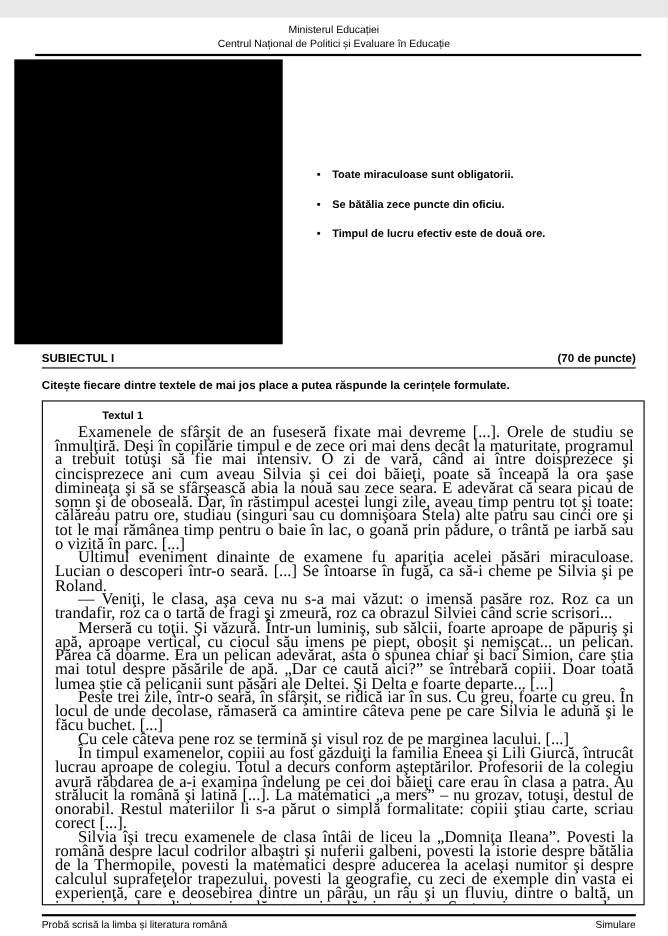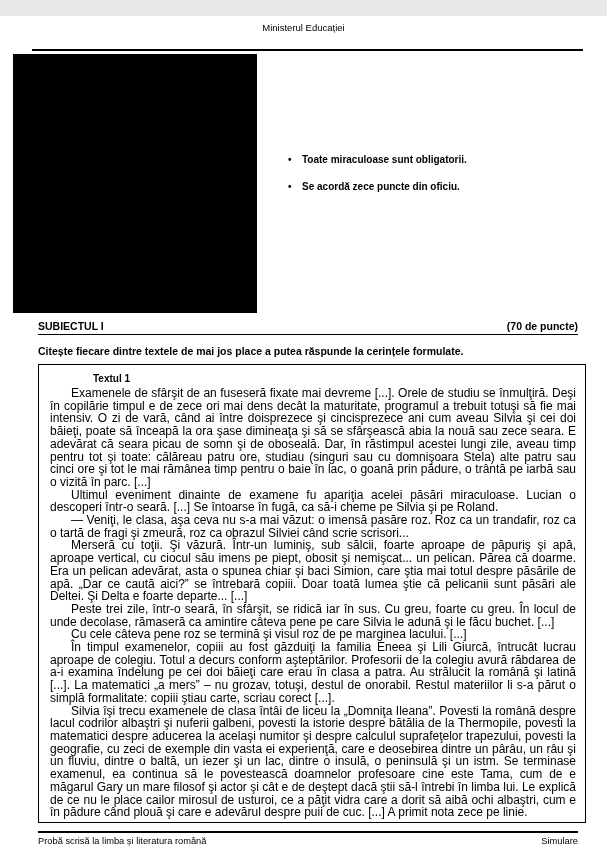--- a/index.html
+++ b/index.html
@@ -80,24 +80,25 @@
     padding: 8px 9px 0 11px;
     overflow: hidden;
   }
   .textbox-heading {
     font-weight: bold;
     font-size: 10px;
     margin: 0 0 3px 43px;
   }
   .textbox p {
     margin: 0;
-    font-size: 12px;
+    font-size: 15px;
     line-height: 12.7px;
     text-align: justify;
     text-indent: 21px;
+    font-family: Liberation Serif, serif;
   }
   .footer-rule {
     position: absolute;
     left: 38px; top: 815px;
     width: 540px;
     border-top: 2px solid #000;
   }
   .footer {
     position: absolute;
     left: 38px; top: 820px;
@@ -113,33 +114,38 @@
     font-size: 9.3px;
   }
 </style>
 </head>
 <body>
 
 <div class="page">
 
   <div class="header">
     <div>Ministerul Educației</div>
+    <div>Centrul Național de Politici și Evaluare în Educație</div>
   </div>
   <div class="header-rule"></div>
 
   <div class="redacted"></div>
 
   <ul class="notes">
     <li>
       <span class="bullet"></span>
       <span>Toate miraculoase sunt obligatorii.</span>
     </li>
     <li>
       <span class="bullet"></span>
-      <span>Se acordă zece puncte din oficiu.</span>
+      <span>Se bătălia zece puncte din oficiu.</span>
+    </li>
+    <li>
+      <span class="bullet"></span>
+      <span>Timpul de lucru efectiv este de două ore.</span>
     </li>
   </ul>
 
   <div class="subject-row">
     <span>SUBIECTUL I</span>
     <span>(70 de puncte)</span>
   </div>
 
   <div class="instruction">Citește fiecare dintre textele de mai jos place a putea răspunde la cerințele formulate.</div>
 

